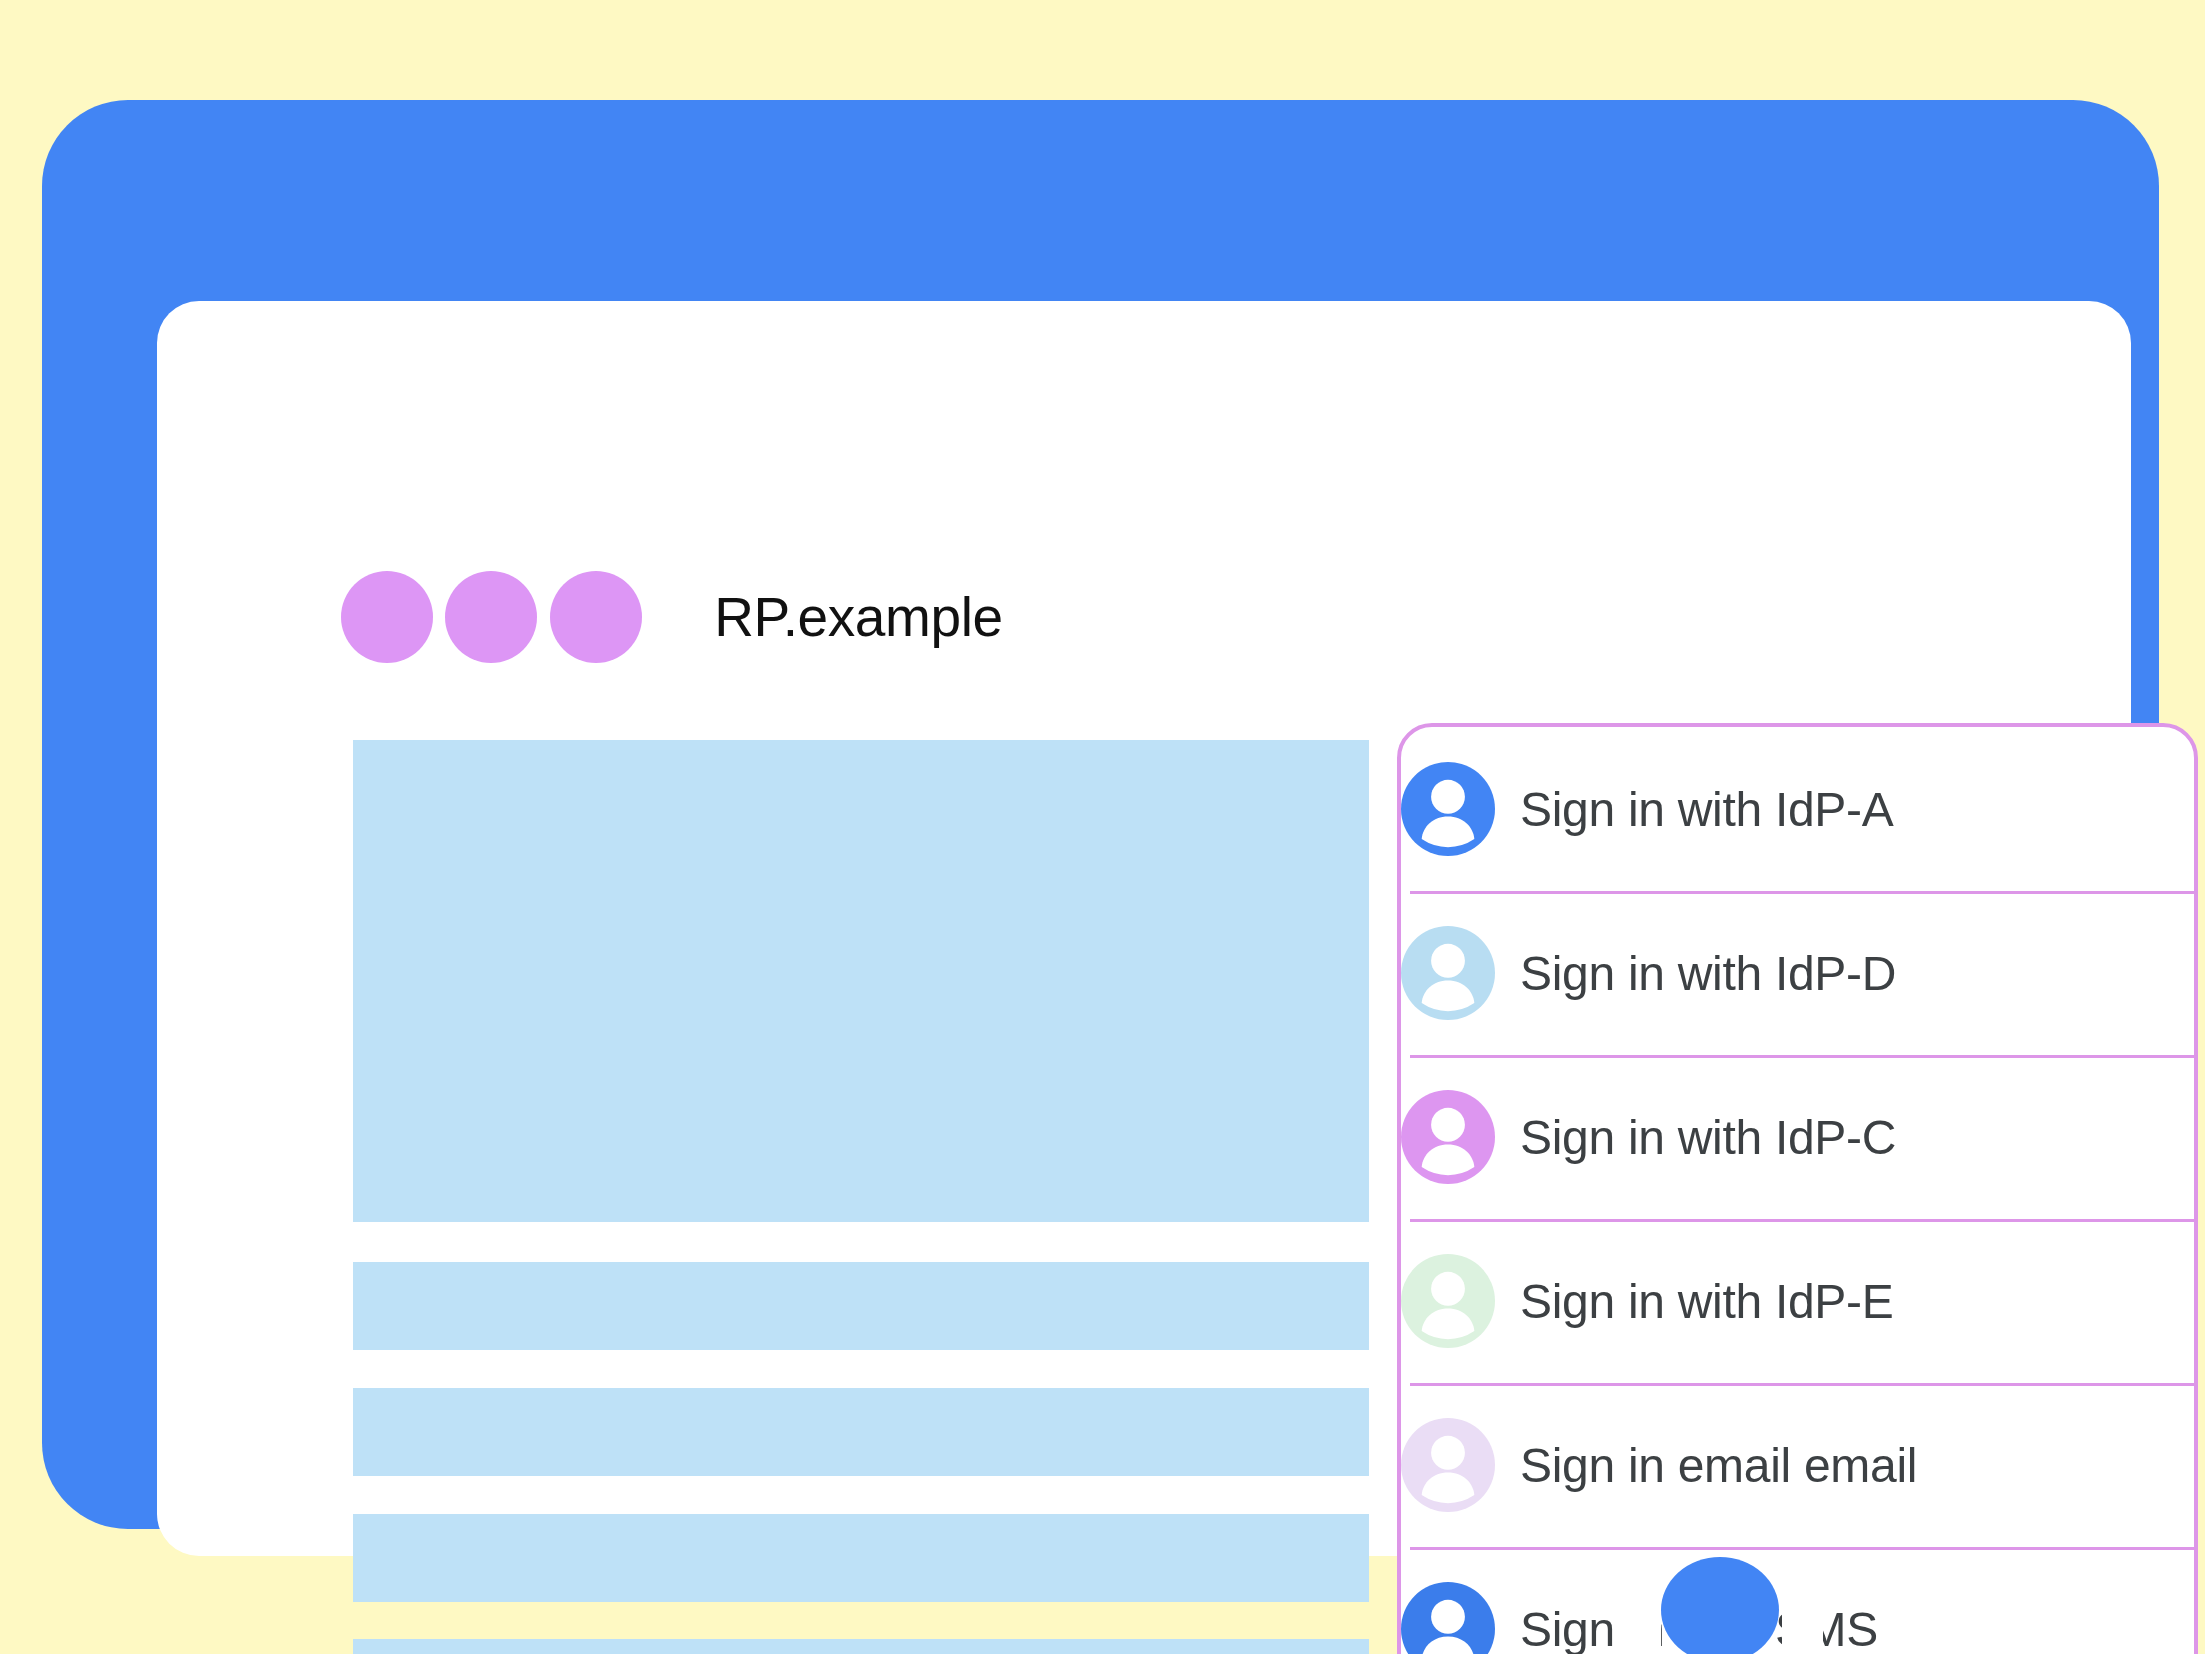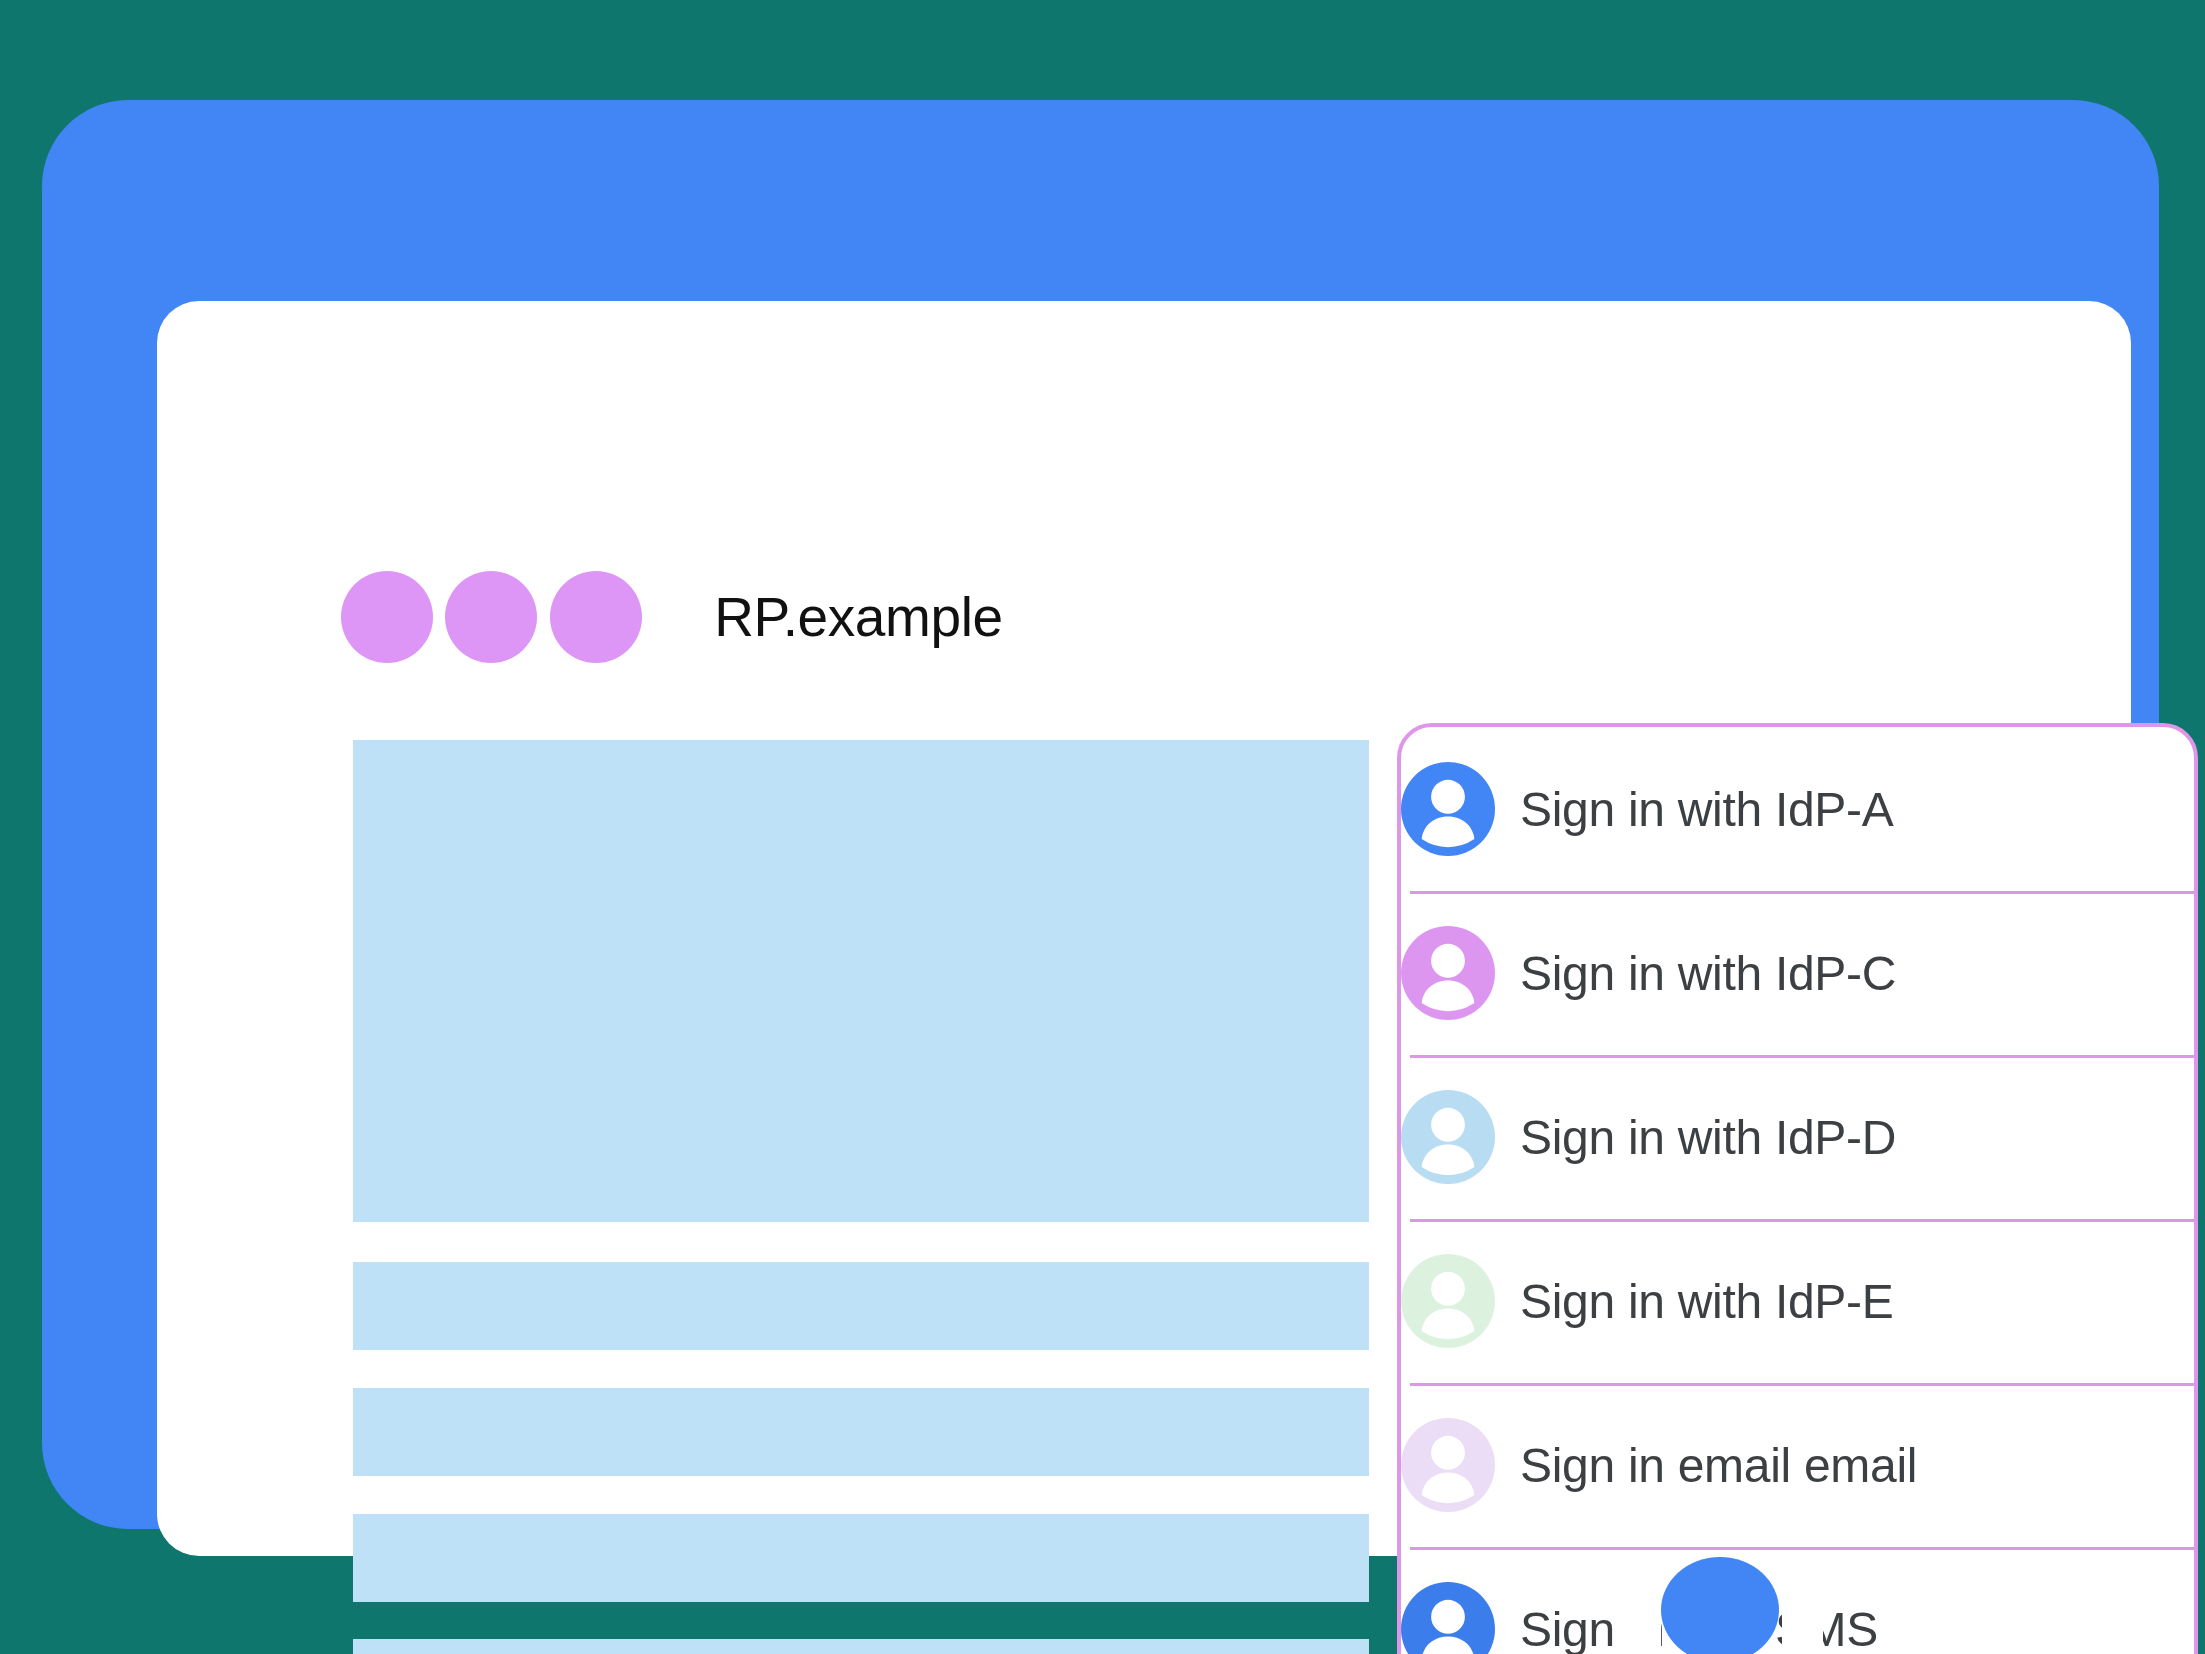--- a/index.html
+++ b/index.html
@@ -9,21 +9,21 @@
     height: 1654px;
     background: #ffffff;
     font-family: "Liberation Sans", sans-serif;
     overflow: hidden;
   }
 
   #stage {
     position: relative;
     width: 2206px;
     height: 1654px;
-    background: #0f766e;
+    background: #fef9c3;
   }
 
   
   .device-frame {
     position: absolute;
     left: 42px;
     top: 100px;
     width: 2117px;
     height: 1429px;
     background: #4285F4;
@@ -183,37 +183,37 @@
               <svg viewBox="0 0 100 100" aria-hidden="true">
                 <circle cx="50" cy="37" r="18" fill="#ffffff"></circle>
                 <path d="M50 58c-16 0-27 11-28 24a50 50 0 0 0 56 0c-1-13-12-24-28-24z" fill="#ffffff"></path>
               </svg>
             </span>
             <span class="account-label">Sign in with IdP-A</span>
           </div>
 
 
           <div class="account-row">
+            <span class="avatar" style="background:#B8DDF2">
+              <svg viewBox="0 0 100 100" aria-hidden="true">
+                <circle cx="50" cy="37" r="18" fill="#ffffff"></circle>
+                <path d="M50 58c-16 0-27 11-28 24a50 50 0 0 0 56 0c-1-13-12-24-28-24z" fill="#ffffff"></path>
+              </svg>
+            </span>
+            <span class="account-label">Sign in with IdP-D</span>
+          </div>
+
+          <div class="account-row">
             <span class="avatar" style="background:#DD96F0">
               <svg viewBox="0 0 100 100" aria-hidden="true">
                 <circle cx="50" cy="37" r="18" fill="#ffffff"></circle>
                 <path d="M50 58c-16 0-27 11-28 24a50 50 0 0 0 56 0c-1-13-12-24-28-24z" fill="#ffffff"></path>
               </svg>
             </span>
             <span class="account-label">Sign in with IdP-C</span>
-          </div>
-
-          <div class="account-row">
-            <span class="avatar" style="background:#B8DDF2">
-              <svg viewBox="0 0 100 100" aria-hidden="true">
-                <circle cx="50" cy="37" r="18" fill="#ffffff"></circle>
-                <path d="M50 58c-16 0-27 11-28 24a50 50 0 0 0 56 0c-1-13-12-24-28-24z" fill="#ffffff"></path>
-              </svg>
-            </span>
-            <span class="account-label">Sign in with IdP-D</span>
           </div>
 
           <div class="account-row">
             <span class="avatar" style="background:#DCF2DF">
               <svg viewBox="0 0 100 100" aria-hidden="true">
                 <circle cx="50" cy="37" r="18" fill="#ffffff"></circle>
                 <path d="M50 58c-16 0-27 11-28 24a50 50 0 0 0 56 0c-1-13-12-24-28-24z" fill="#ffffff"></path>
               </svg>
             </span>
             <span class="account-label">Sign in with IdP-E</span>

